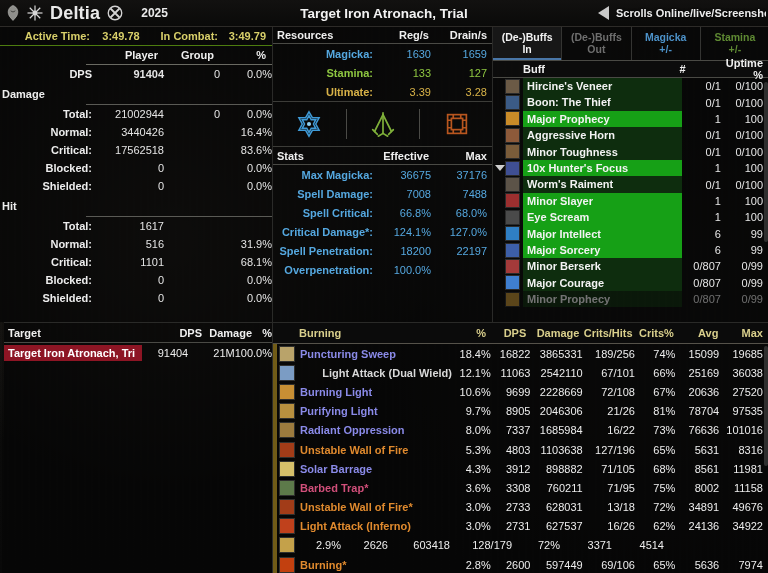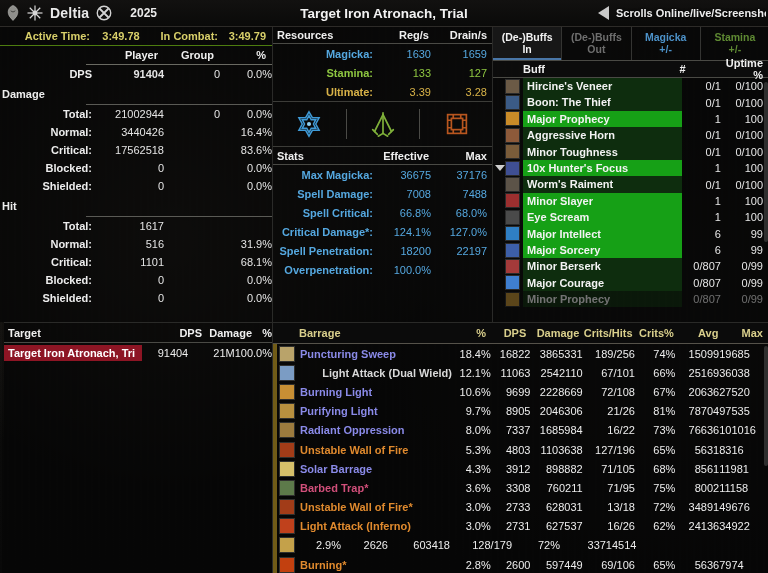--- a/index.html
+++ b/index.html
@@ -29,21 +29,21 @@
 
   
   .titlebar{
     position:absolute;left:0;top:0;width:768px;height:26px;
     background:linear-gradient(180deg,#121110 0%,#0a0a09 100%);
     border-bottom:1px solid #2d2b28;
     display:flex;align-items:center;
     z-index:40;
   }
   .tb-ico{width:18px;height:18px;margin-left:4px;flex:none;opacity:.92;}
-  .tb-name{color:#e9e9e9;font-size:14px;font-weight:bold;margin-left:6px;letter-spacing:.2px;}
+  .tb-name{color:#e9e9e9;font-size:18px;font-weight:bold;margin-left:6px;letter-spacing:.2px;}
   .tb-year{color:#e9e9e9;font-size:12px;font-weight:bold;margin-left:17px;}
   .tb-title{
     position:absolute;left:0;right:0;text-align:center;
     color:#f2f2f2;font-size:13.5px;font-weight:bold;pointer-events:none;
   }
   .tb-right{margin-left:auto;display:flex;align-items:center;gap:7px;padding-right:2px;}
   .tb-arrow{width:0;height:0;border-top:7px solid transparent;border-bottom:7px solid transparent;border-right:11px solid #c9c9c9;cursor:pointer;}
   .tb-path{
     color:#ededed;font-size:11px;font-weight:bold;white-space:nowrap;
     max-width:150px;overflow:hidden;
@@ -134,21 +134,21 @@
   .arow{display:flex;align-items:center;height:19.2px;font-size:11px;position:relative;}
   .arow:before{content:"";position:absolute;left:0;top:0;bottom:0;width:4px;background:#c9a227;opacity:.55;}
   .aico{width:14px;height:14px;margin-left:6px;flex:none;border:1px solid #30302e;}
   .aname{flex:none;width:152px;padding-left:5px;font-weight:bold;overflow:hidden;white-space:nowrap;}
   .c-pct{width:46px;text-align:right;color:#ededed;}
   .c-dps{width:47px;text-align:right;color:#ededed;}
   .c-dmg{width:62px;text-align:right;color:#ededed;}
   .c-ch{width:62px;text-align:right;color:#ededed;}
   .c-cp{width:48px;text-align:right;color:#ededed;}
   .c-avg{width:52px;text-align:right;color:#ededed;}
-  .c-max{width:52px;color:#ededed;padding-right:6px;}
+  .c-max{width:52px;text-align:right;color:#ededed;padding-right:6px;}
 
   
   .vscroll{position:absolute;right:1px;width:4px;background:rgba(255,255,255,.16);border-radius:2px;}
 </style>
 </head>
 <body>
 
 <div id="app">
   <div class="bg"></div>
 
@@ -518,21 +518,21 @@
     <div class="trow">
       <span class="tname">Target Iron Atronach, Tri</span>
       <span class="tcell" style="width:50px">91404</span>
       <span class="tcell" style="width:50px">21M</span>
       <span class="tcell" style="flex:1;padding-right:4px">100.0%</span>
     </div>
   </div>
 
   <div class="panel" id="abil">
     <div class="ahdr">
-      <span class="c" style="width:172px;padding-left:26px">Barrage</span>
+      <span class="c" style="width:172px;padding-left:26px">Burning</span>
       <span class="c" style="width:46px;text-align:right">%</span>
       <span class="c" style="width:47px;text-align:right">DPS</span>
       <span class="c" style="width:62px;text-align:right">Damage</span>
       <span class="c" style="width:62px;text-align:right">Crits/Hits</span>
       <span class="c" style="width:48px;text-align:right">Crits%</span>
       <span class="c" style="width:52px;text-align:right">Avg</span>
       <span class="c" style="width:52px;text-align:right;padding-right:6px">Max</span>
     </div>
     <div id="ability-list" style="position:relative;height:230px;overflow:hidden;">
       <div class="vscroll" style="top:2px;height:120px;"></div>

